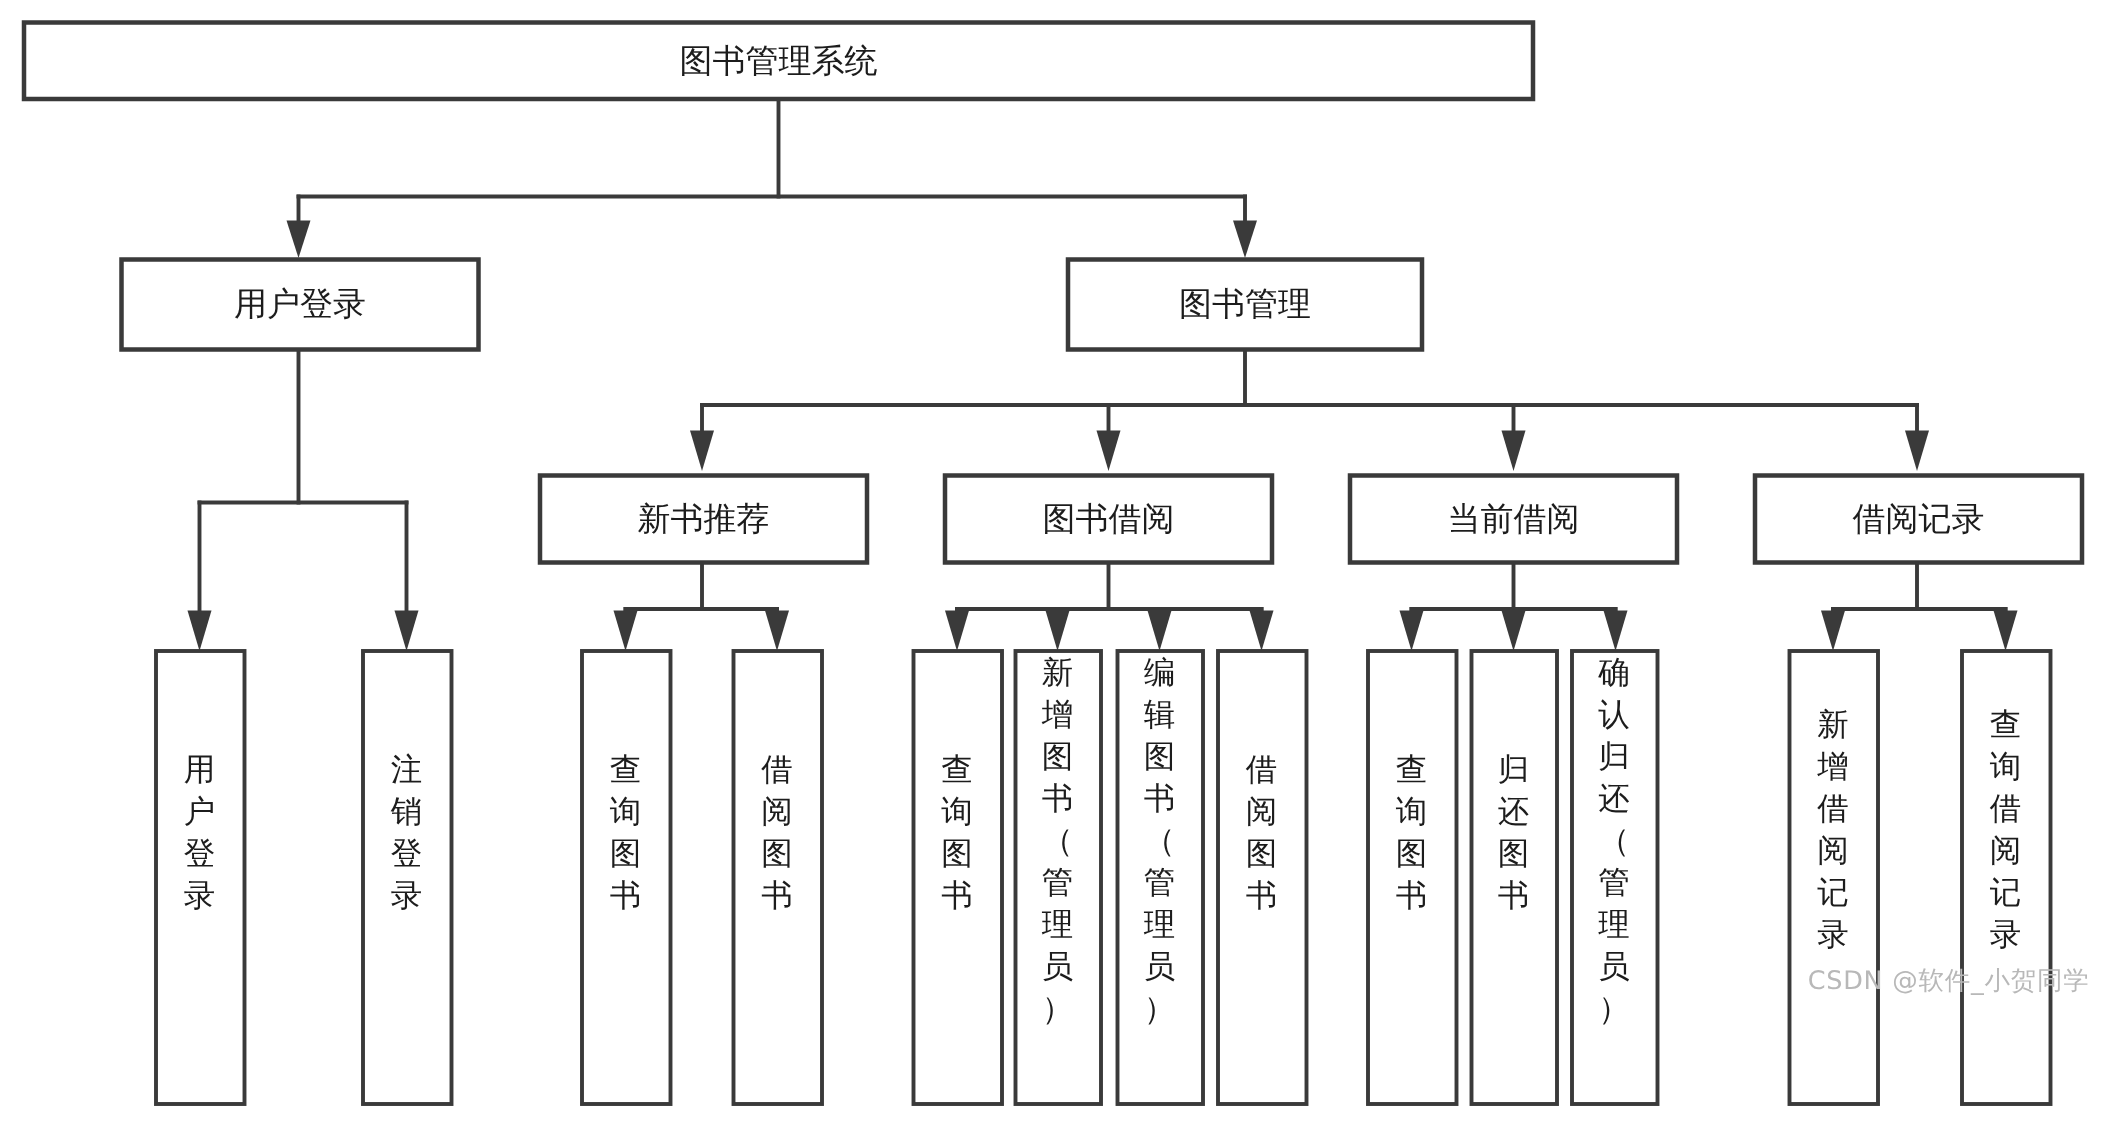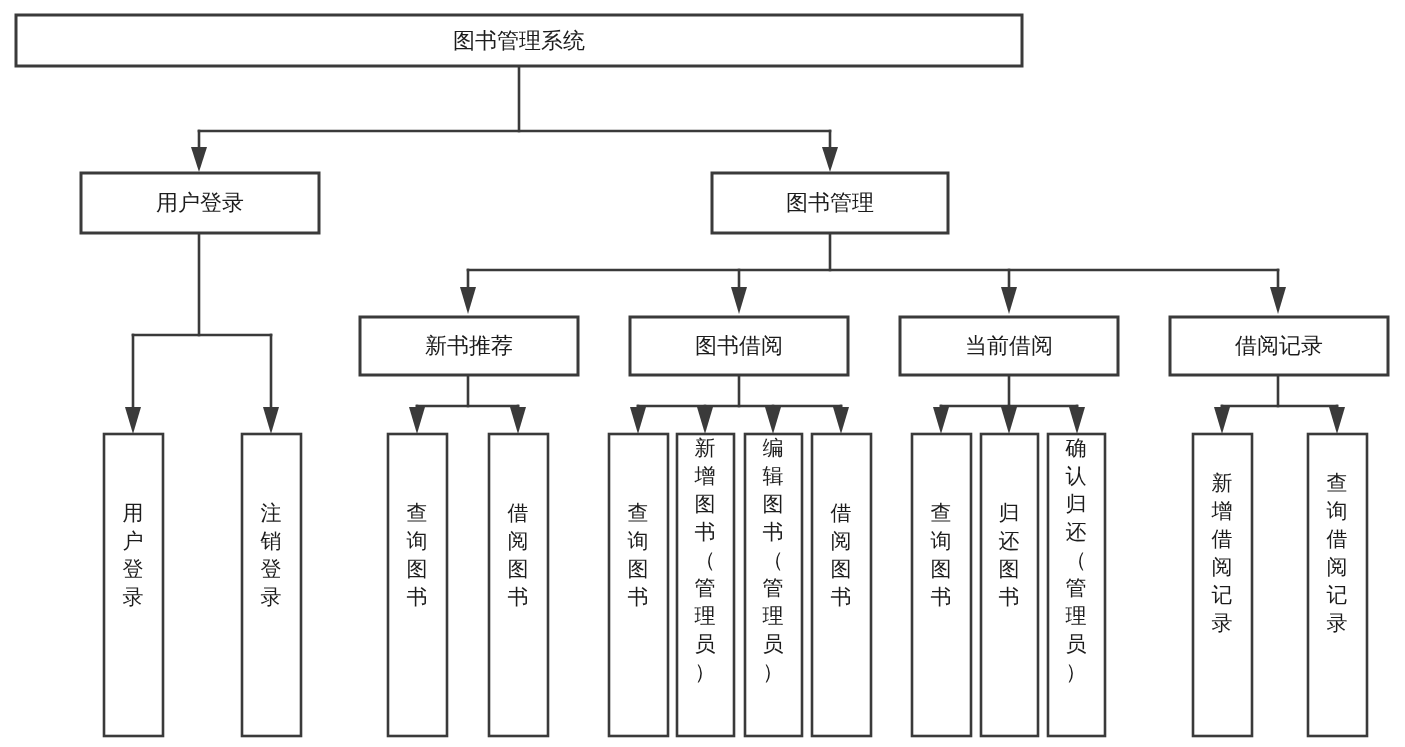--- a/index.html
+++ b/index.html
@@ -241,13 +241,14 @@
       <rect class="node-box-thin" x="1193" y="434" width="59" height="302"></rect>
       <text class="label-v leaf-text" x="1222" y="490"><tspan x="1222" y="490">新</tspan><tspan x="1222" y="518">增</tspan><tspan x="1222" y="546">借</tspan><tspan x="1222" y="574">阅</tspan><tspan x="1222" y="602">记</tspan><tspan x="1222" y="630">录</tspan></text>
     </g>
     <g>
       <rect class="node-box-thin" x="1308" y="434" width="59" height="302"></rect>
       <text class="label-v leaf-text" x="1337" y="490"><tspan x="1337" y="490">查</tspan><tspan x="1337" y="518">询</tspan><tspan x="1337" y="546">借</tspan><tspan x="1337" y="574">阅</tspan><tspan x="1337" y="602">记</tspan><tspan x="1337" y="630">录</tspan></text>
     </g>
 
   </svg>
 
+  <div class="watermark">CSDN @软件_小贺同学</div>
 </div>
 
 </body></html>

